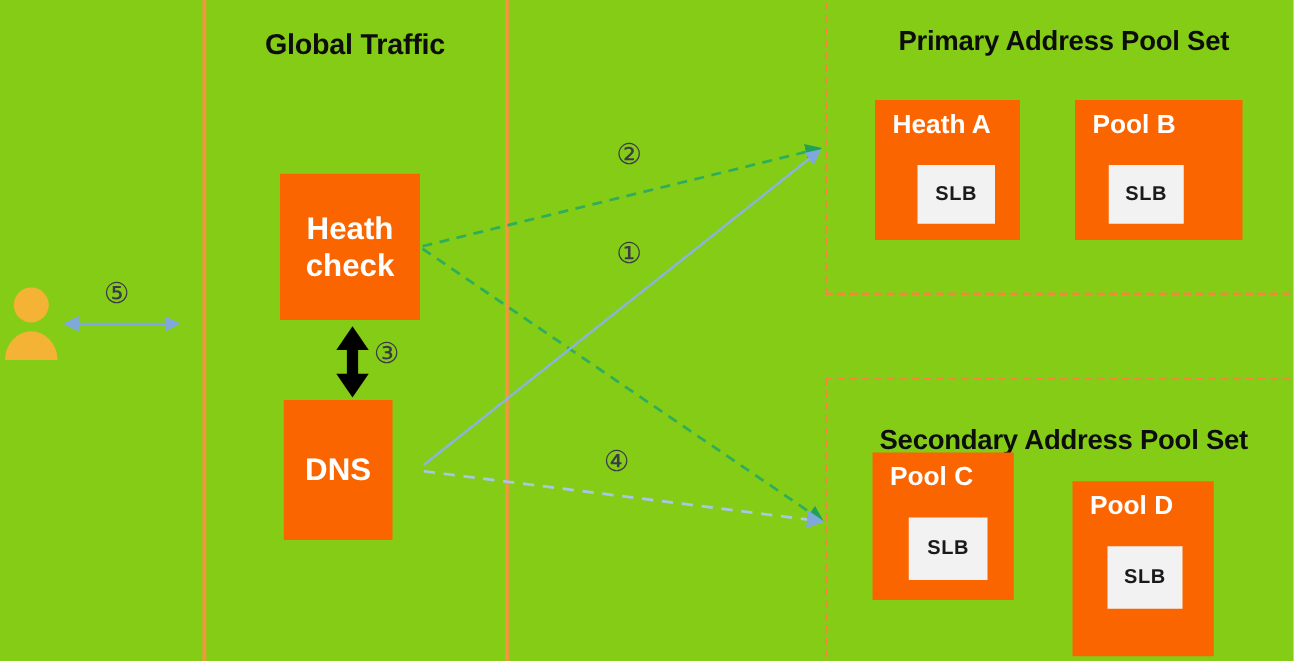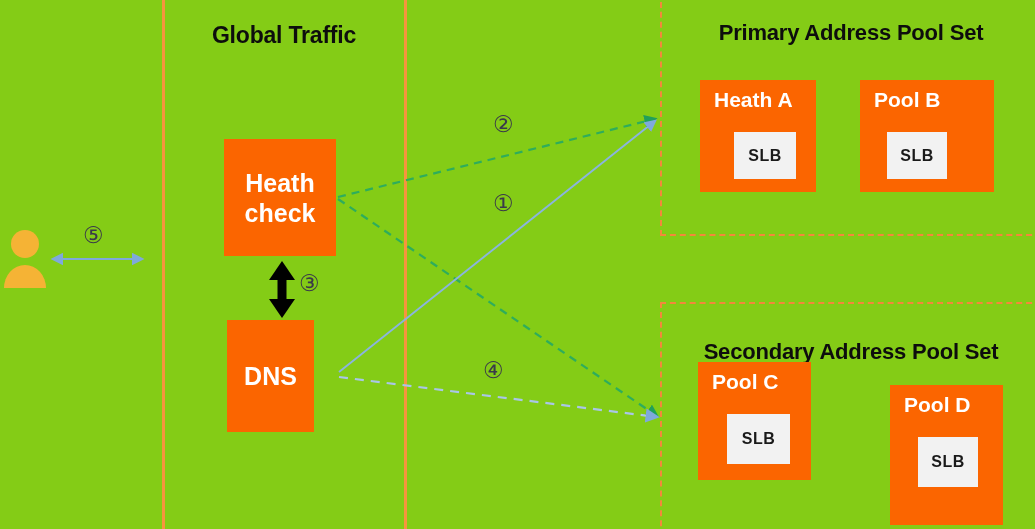--- a/index.html
+++ b/index.html
@@ -77,21 +77,21 @@
     font-size: 16px;
     font-weight: bold;
     color: #1a1a1a;
     letter-spacing: 0.5px;
   }
 
   
   #pool-a { left: 700px; top: 80px;  width: 116px; height: 112px; }
   #pool-b { left: 860px; top: 80px;  width: 134px; height: 112px; text-align: center; }
   #pool-c { left: 698px; top: 362px; width: 113px; height: 118px; }
-  #pool-d { left: 890px; top: 385px; width: 113px; height: 140px; }
+  #pool-d { left: 858px; top: 385px; width: 113px; height: 140px; }
 
   #pool-a .slb-box { left: 34px; top: 52px; width: 62px; height: 47px; }
   #pool-b .slb-box { left: 27px; top: 52px; width: 60px; height: 47px; }
   #pool-c .slb-box { left: 29px; top: 52px; width: 63px; height: 50px; }
   #pool-d .slb-box { left: 28px; top: 52px; width: 60px; height: 50px; }
 
   
   #gtm-title {
     position: absolute;
     left: 176px;

